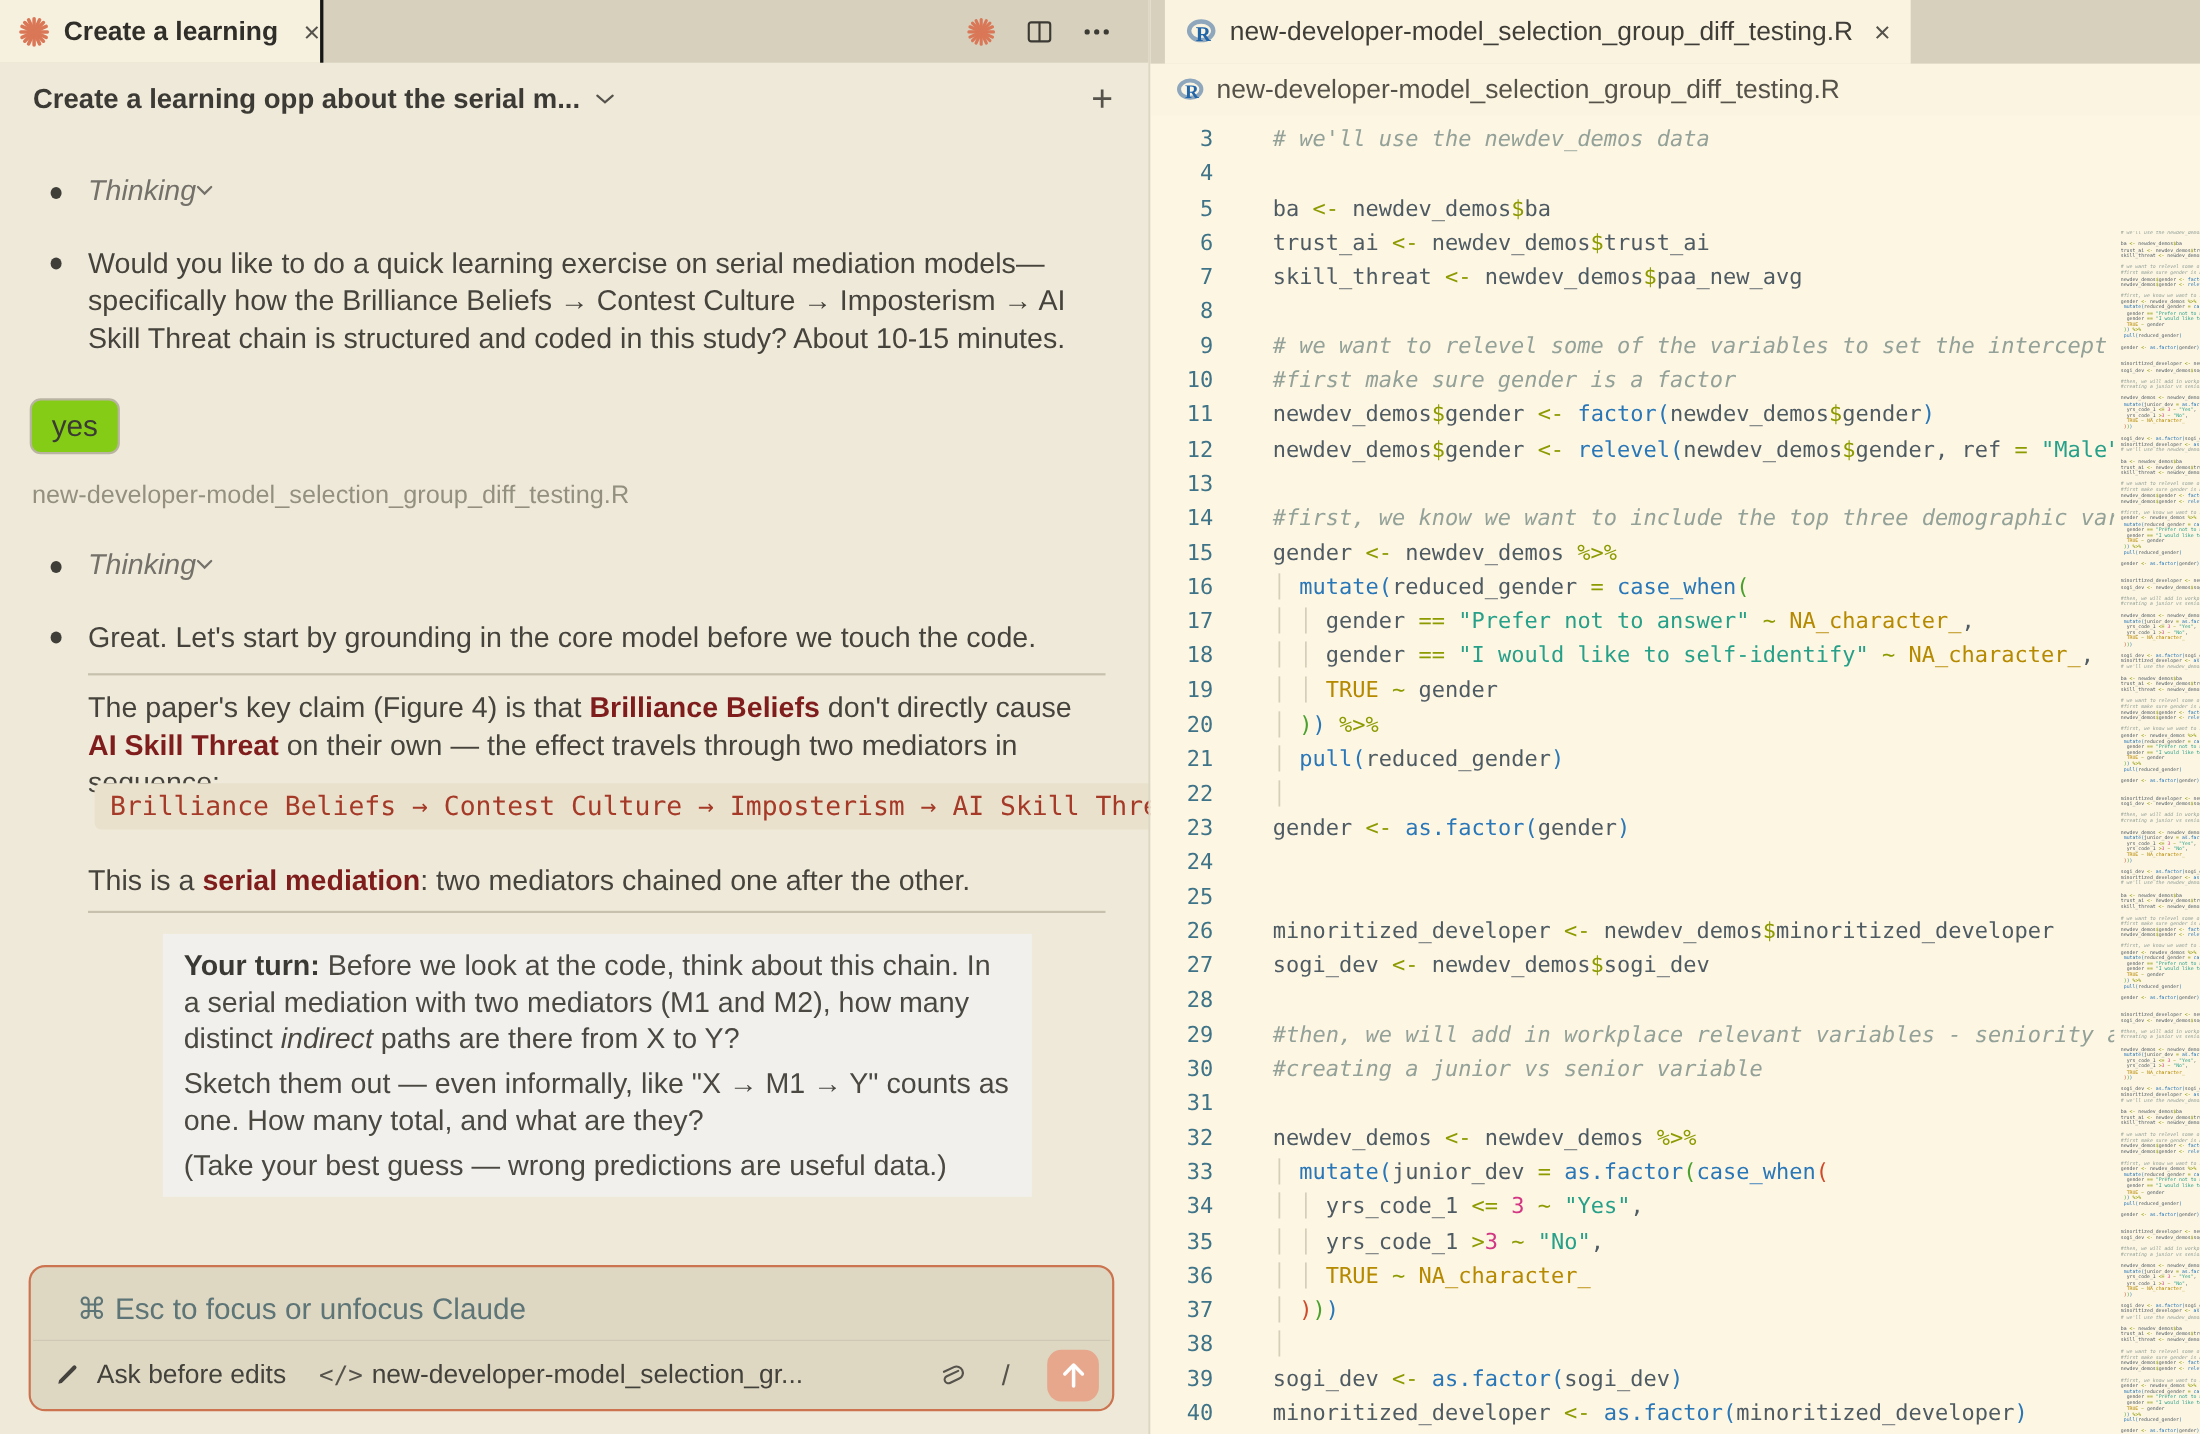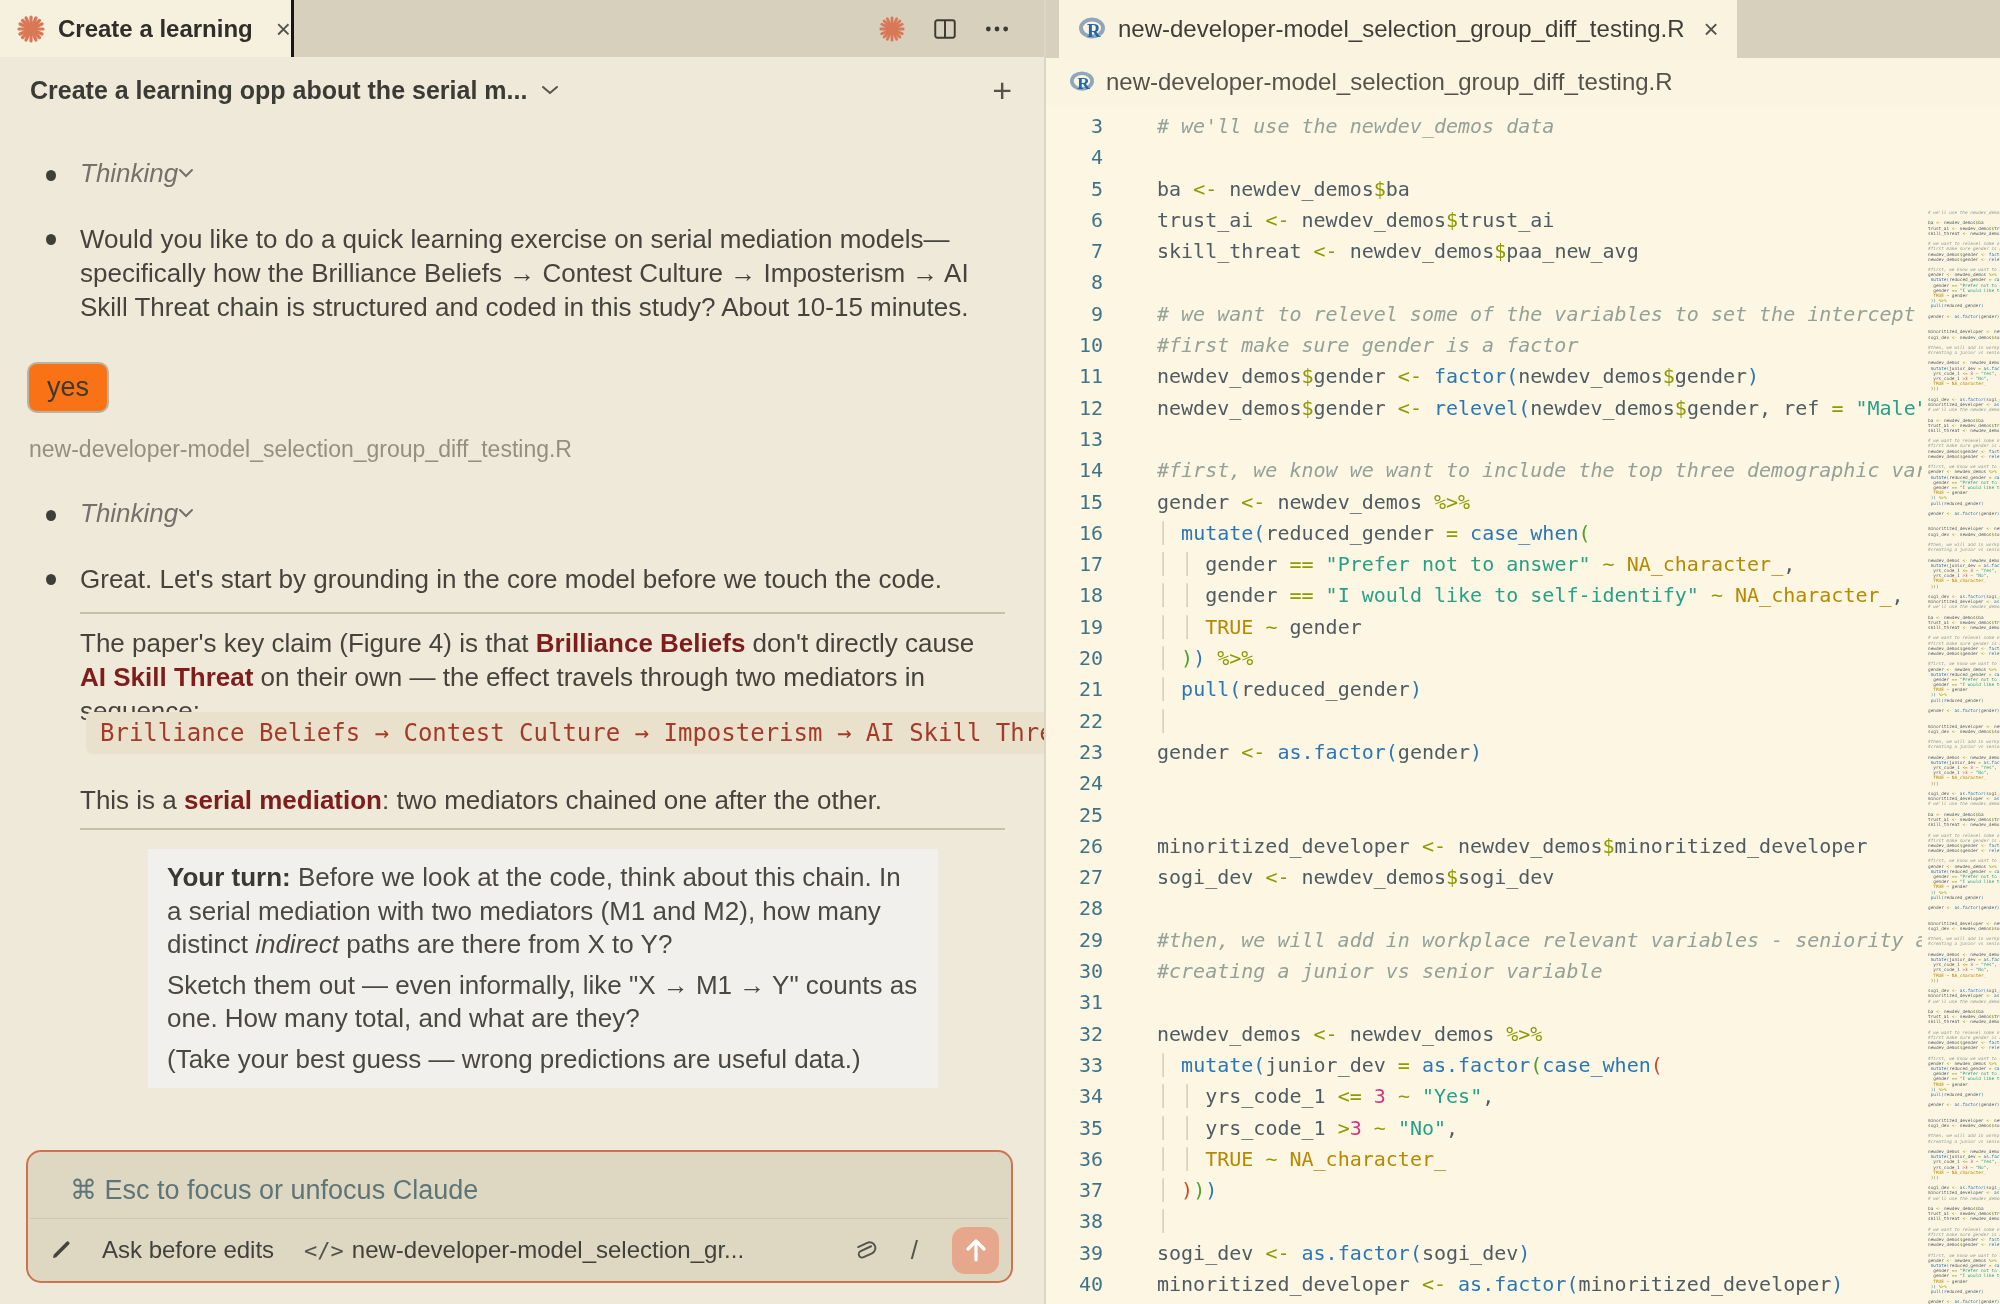--- a/index.html
+++ b/index.html
@@ -15,37 +15,37 @@
   #tab-divider{left:291px;top:0;width:3px;height:57px;background:#161616;}
   .tb-icons{top:0;height:57px;display:flex;align-items:center;gap:26px;right:34px;}
   #panel-header{left:0;top:57px;width:1044px;height:66px;display:flex;align-items:center;}
   #panel-header .title{margin-left:30px;font-size:25px;font-weight:600;color:#3c3a34;}
   #plus-btn{position:absolute;right:32px;font-size:34px;font-weight:300;color:#55534c;line-height:1;}
 
   .bullet{position:absolute;left:46px;width:10px;height:11px;border-radius:50%;background:#3f3e39;}
   .thinking{position:absolute;left:80px;font-size:26px;font-style:italic;color:#74716a;display:flex;align-items:center;}
   .msg{position:absolute;left:80px;width:916px;font-size:26px;line-height:34px;color:#45433c;}
   .msg b{font-weight:700;color:#7f1d1d;}
-  .chip{position:absolute;left:27px;background:#f97316;border:2px solid #b9b4a2;border-radius:10px;
+  .chip{position:absolute;left:27px;background:#84cc16;border:2px solid #b9b4a2;border-radius:10px;
         font-size:27px;color:#3c3a34;padding:8px 18px;}
   .fileref{position:absolute;left:29px;font-size:23px;color:#93907f;}
   .hr{position:absolute;left:80px;width:925px;height:0;border-top:2px solid #c6c0ad;}
   .codechip{position:absolute;left:86px;background:#e9e1cc;border-radius:6px;padding:7px 14px;
             font-family:"DejaVu Sans Mono",monospace;font-size:24px;color:#a53a28;white-space:nowrap;}
   #quote-box{left:148px;top:849px;width:752px;background:#f1f0ec;padding:12px 19px;}
   #quote-box p{margin:0 0 7px 0;font-size:26px;line-height:33.5px;color:#4a4841;}
   #quote-box p:last-child{margin-bottom:0;}
   #quote-box b{color:#3b3933;}
 
   #input-box{left:26px;top:1150px;width:987px;height:133px;background:#ded8c3;border:2.5px solid #cc7450;
              border-radius:15px;box-sizing:border-box;}
   #input-placeholder{position:absolute;left:42px;top:22px;font-size:27px;color:#5e7577;}
   #input-divider{position:absolute;left:2px;right:2px;top:66px;border-top:1.5px solid #cdc7b3;}
   #input-bottom{position:absolute;left:0;right:0;top:67px;bottom:0;display:flex;align-items:center;}
-  #mode-label{margin-left:30px;font-size:24px;color:#43413b;}
+  #mode-label{margin-left:16px;font-size:24px;color:#43413b;}
   #context-chip{margin-left:30px;display:flex;align-items:center;gap:8px;font-size:24px;color:#43413b;}
   #code-glyph{font-family:"DejaVu Sans Mono",monospace;font-size:22px;color:#55534c;}
   #input-right{position:absolute;right:12px;top:67px;bottom:0;display:flex;align-items:center;gap:34px;}
   #slash-cmd{font-size:26px;color:#55534c;}
   #send-btn{width:47px;height:47px;border-radius:13px;background:#e7a78c;display:flex;align-items:center;justify-content:center;}
 
   
   #panel-split{left:1044px;top:0;width:2px;height:1304px;background:#dcd6c4;}
   #right-panel{left:1046px;top:0;width:954px;height:1304px;background:#fdf6e3;}
   #editor-tabbar{left:0;top:0;width:954px;height:58px;background:#d6d0bd;}

